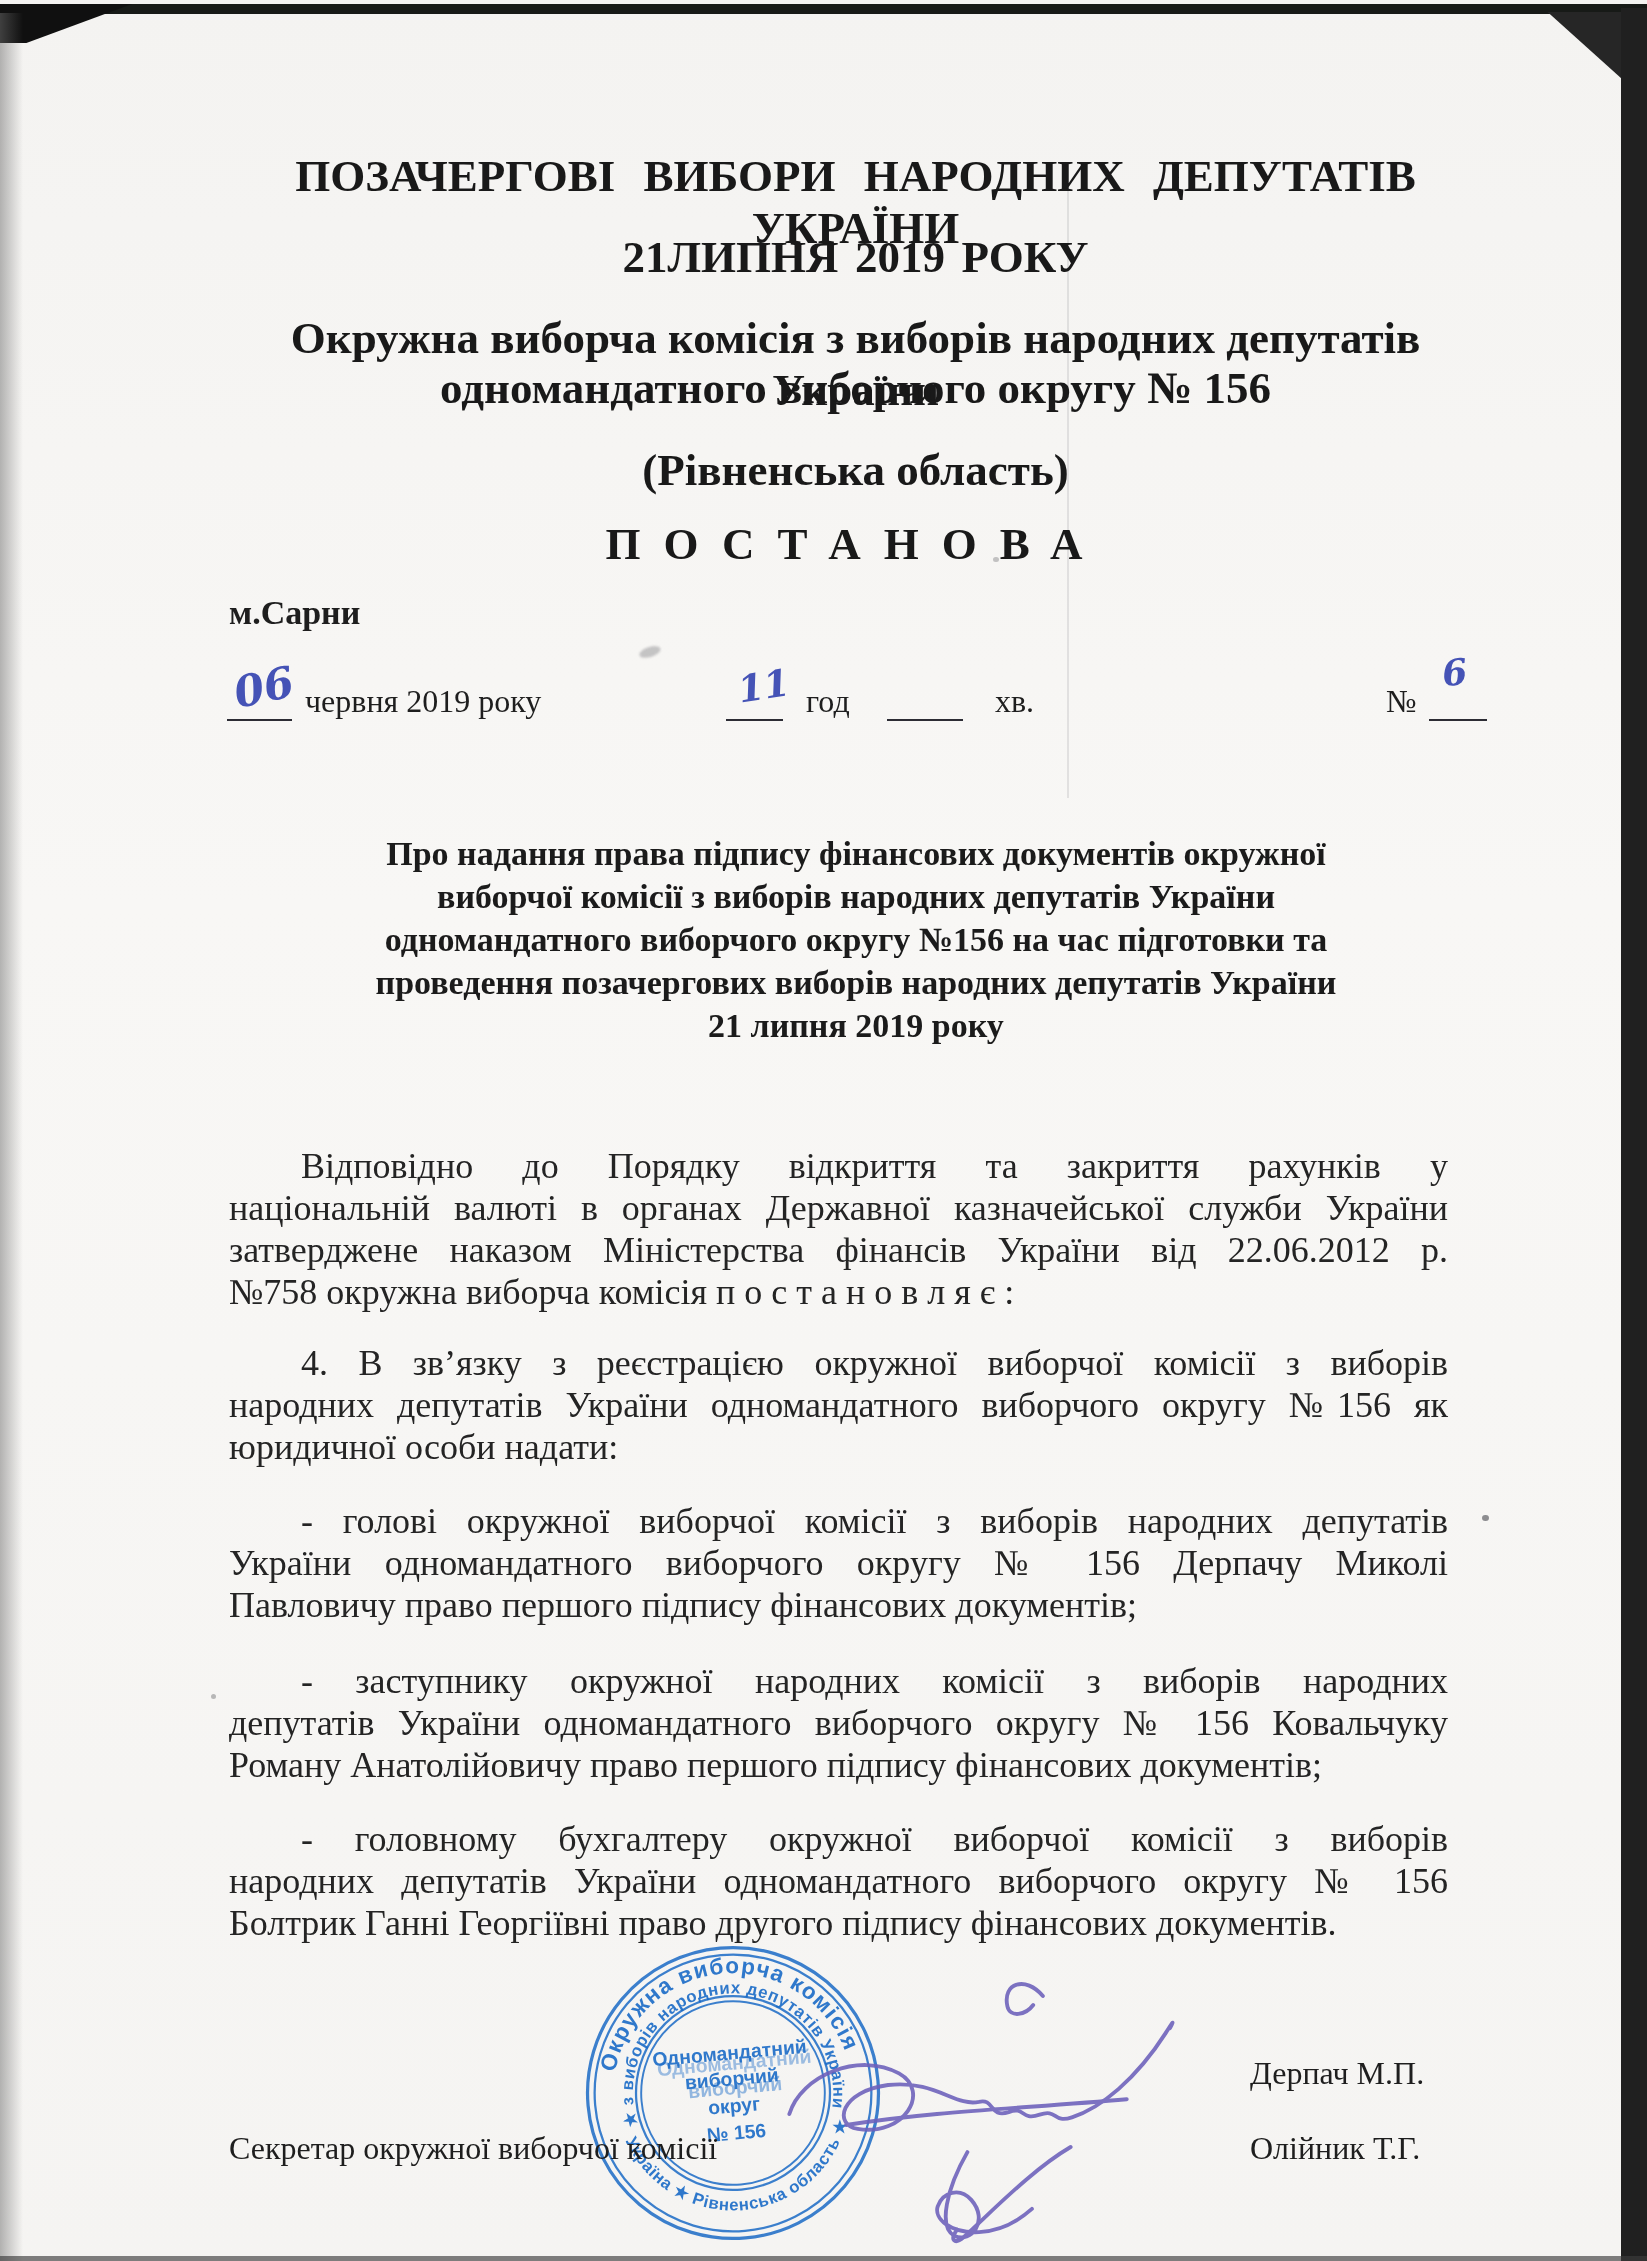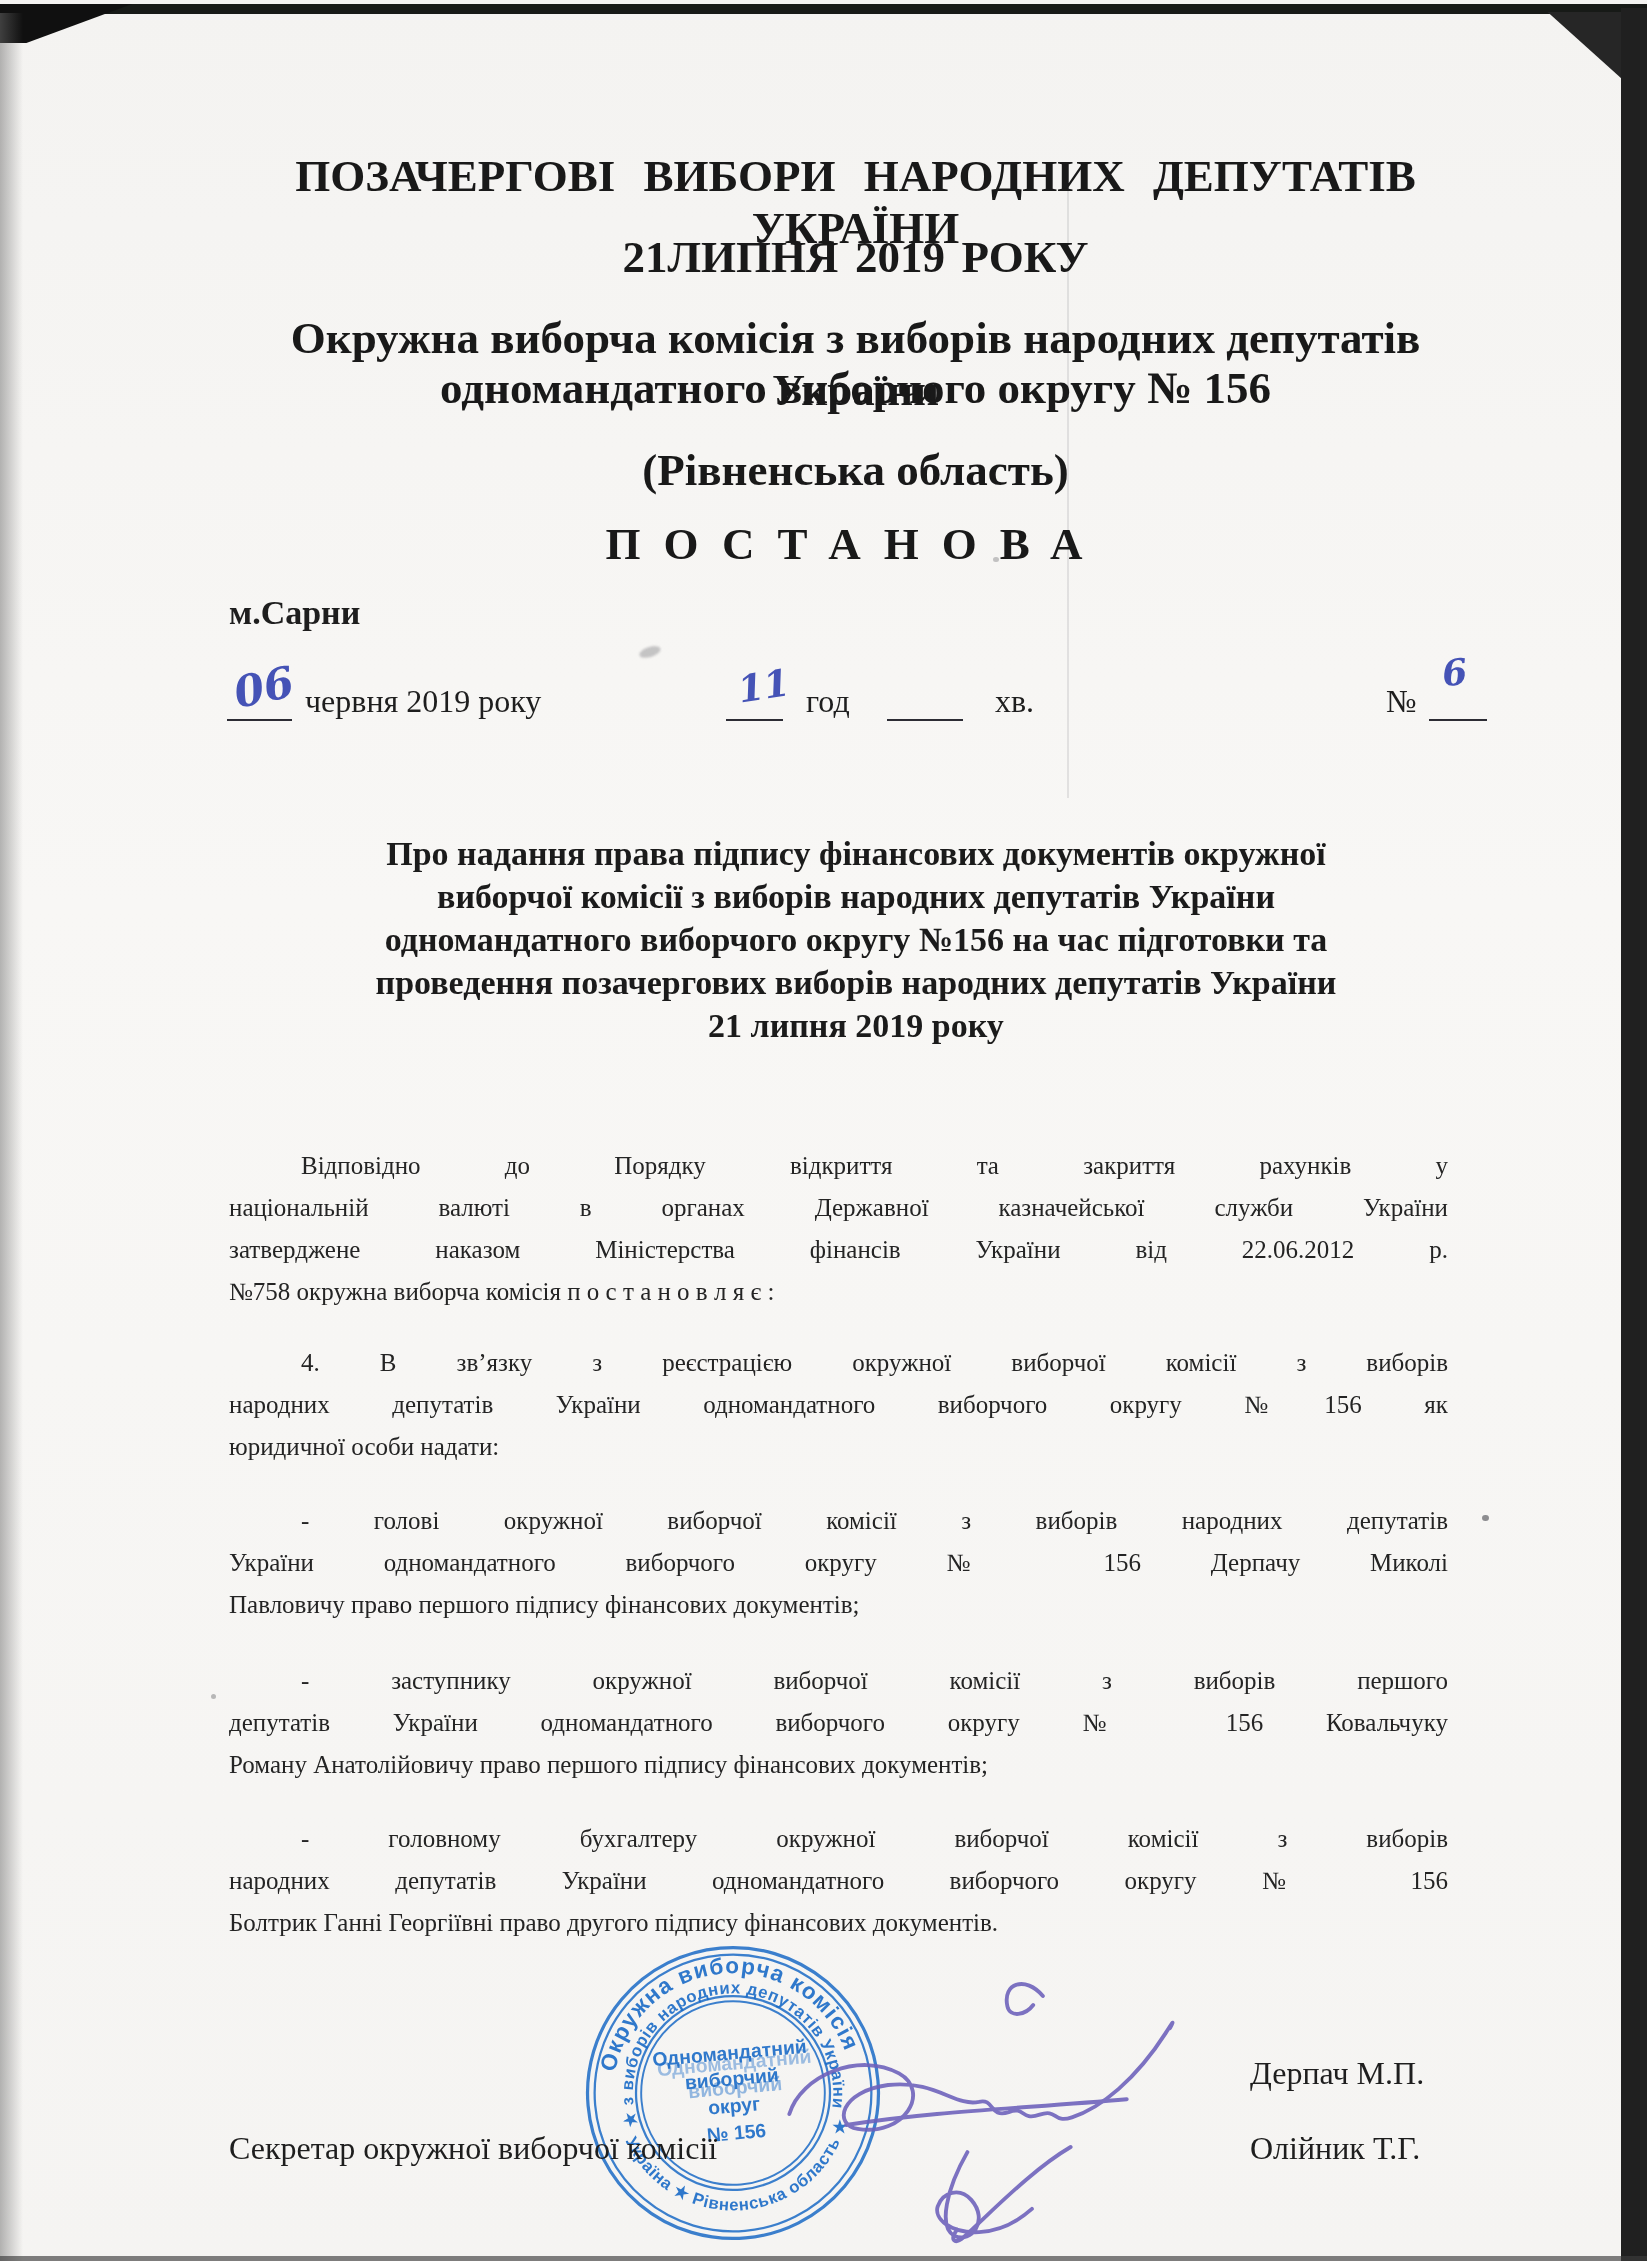--- a/index.html
+++ b/index.html
@@ -25,21 +25,21 @@
   .city{position:absolute;left:229px;top:594px;font-weight:bold;font-size:34px;}
   .dateline{position:absolute;left:0;top:670px;width:1647px;height:61px;font-size:32px;}
   .dl-text{position:absolute;top:13px;}
   .ul{position:absolute;top:49px;height:0;border-bottom:2.6px solid #2c2c34;}
   .hw{position:absolute;font-family:"DejaVu Serif",serif;font-style:italic;color:#4553b6;font-weight:bold;}
   .hw-day{left:234px;top:-7.8px;font-size:43px;transform:rotate(-12deg);}
   .hw-hour{left:738px;top:-6.5px;font-size:37px;transform:rotate(-9deg);}
   .hw-num{left:1442px;top:-19.4px;font-size:36px;transform:rotate(-6deg);}
   .titleblock{position:absolute;left:278px;top:832px;width:1156px;text-align:center;
               font-weight:bold;font-size:34px;line-height:43px;color:#1b1b1b;}
-  .para{position:absolute;left:229px;width:1219px;font-size:25px;line-height:42px;color:#242424;}
+  .para{position:absolute;left:229px;width:1219px;font-size:36px;line-height:42px;color:#242424;}
   .jline{text-align:justify;text-align-last:justify;}
   .jlast{text-align-last:left;}
   .find{text-indent:72px;}
   .sigrow-role{position:absolute;left:229px;font-size:32px;}
   .sigrow-name{position:absolute;left:1250px;font-size:32px;}
   .stamp{position:absolute;left:583px;top:1943px;width:300px;height:300px;transform:rotate(-5deg);}
   .signature{position:absolute;left:749px;top:1956px;width:491px;height:300px;}
   .smudge{position:absolute;background:rgba(120,120,125,.4);border-radius:50%;filter:blur(1.3px);}
 </style>
 </head>
@@ -102,21 +102,21 @@
     <div class="jline jlast">юридичної особи надати:</div>
   </div>
 
   <div class="para" style="top:1500px;">
     <div class="jline find">- голові окружної виборчої комісії з виборів народних депутатів</div>
     <div class="jline">України одномандатного виборчого округу № 156 Дерпачу Миколі</div>
     <div class="jline jlast">Павловичу право першого підпису фінансових документів;</div>
   </div>
 
   <div class="para" style="top:1660px;">
-    <div class="jline find">- заступнику окружної виборчої комісії з виборів першого</div>
+    <div class="jline find">- заступнику окружної народних комісії з виборів народних</div>
     <div class="jline">депутатів України одномандатного виборчого округу № 156 Ковальчуку</div>
     <div class="jline jlast">Роману Анатолійовичу право першого підпису фінансових документів;</div>
   </div>
 
   <div class="para" style="top:1818px;">
     <div class="jline find">- головному бухгалтеру окружної виборчої комісії з виборів</div>
     <div class="jline">народних депутатів України одномандатного виборчого округу № 156</div>
     <div class="jline jlast">Болтрик Ганні Георгіївні право другого підпису фінансових документів.</div>
   </div>
 

